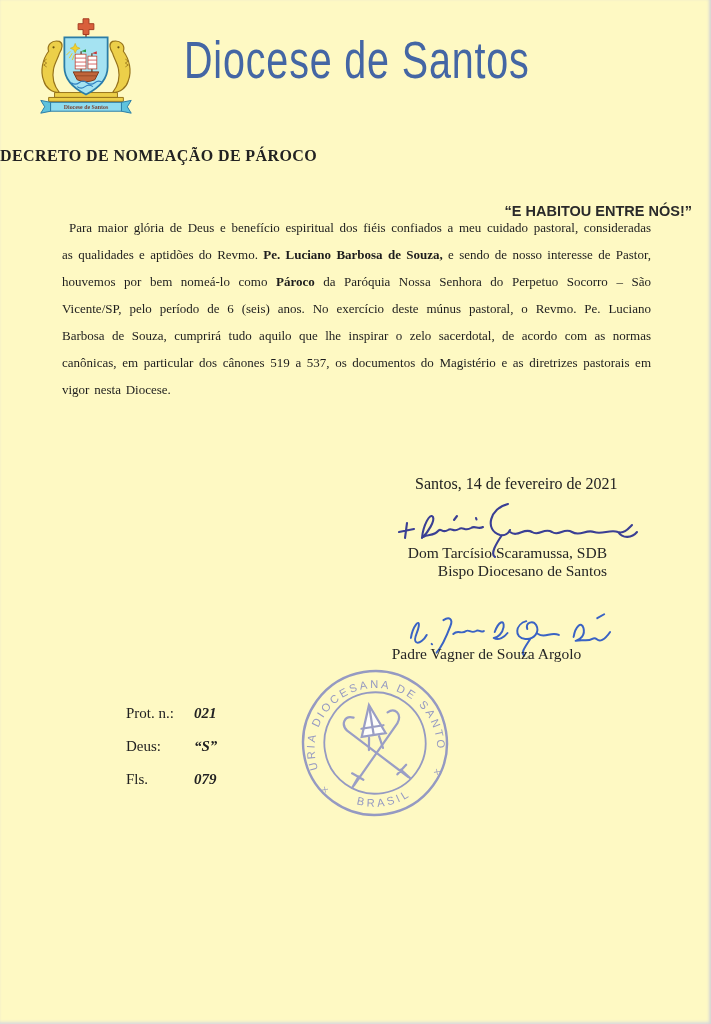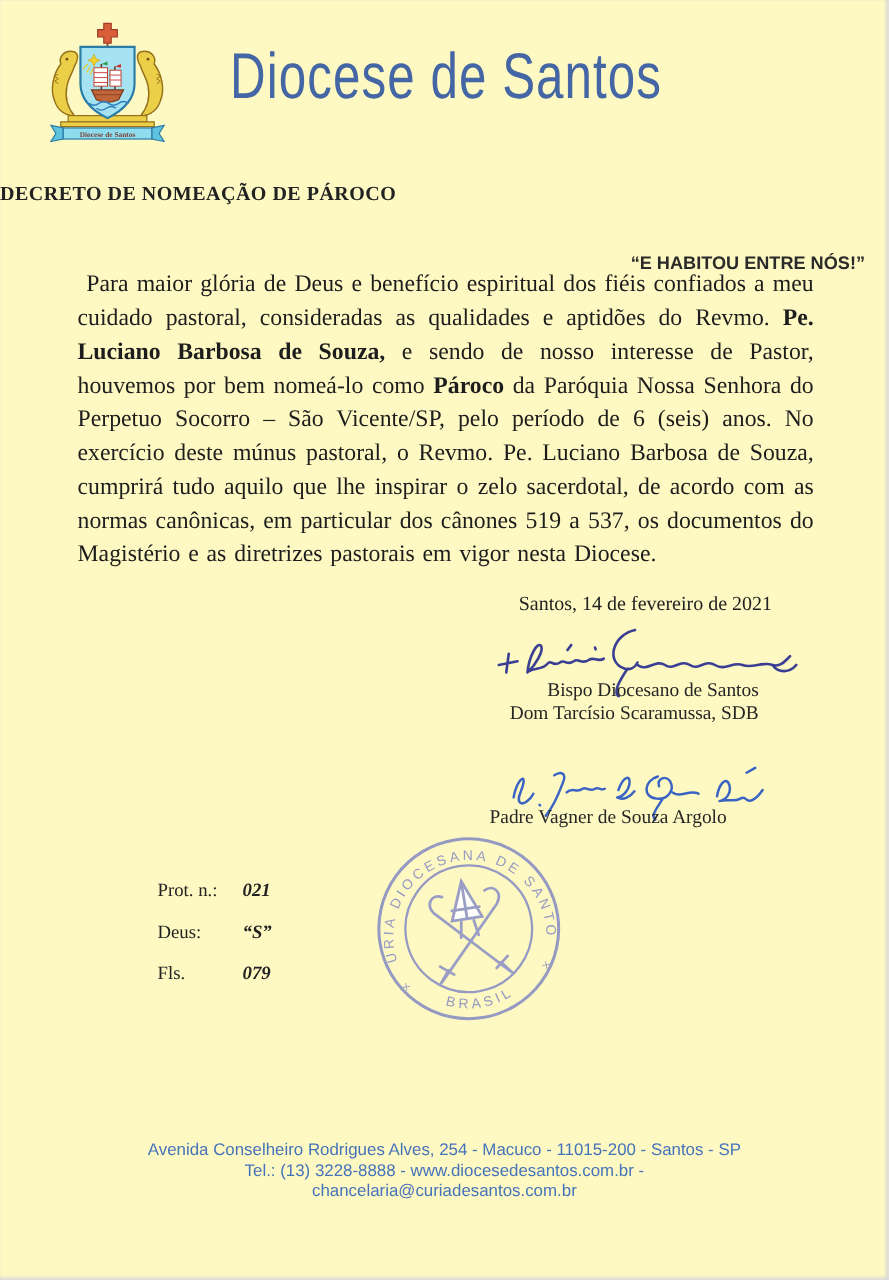--- a/index.html
+++ b/index.html
@@ -21,21 +21,21 @@
     position:absolute;top:147px;left:0;width:684px;
     font-weight:bold;font-size:16px;letter-spacing:.4px;color:#222;
   }
   .doc-subtitle{
     position:absolute;top:182px;left:0;width:692px;text-align:right;
     font-family:"Liberation Sans",sans-serif;font-weight:bold;font-size:14.5px;color:#2a2a2a;margin-top:21px;
   }
   
   .body-par{
     position:absolute;left:62px;top:214px;width:589px;margin:0;
-    font-size:19px;line-height:27px;text-align:justify;text-indent:7px;
+    font-size:13px;line-height:27px;text-align:justify;text-indent:7px;
     word-spacing:1.5px;color:#1d1d1d;
   }
   .body-par .b{font-weight:bold;}
   .date-line{position:absolute;left:415px;top:449px;font-size:16px;color:#222;margin-top:26px;}
   
   .sig-ink{position:absolute;pointer-events:none;}
   .sig1{left:392px;top:496px;width:250px;height:62px;}
   .sig2{left:404px;top:606px;width:212px;height:52px;}
   .sig-block{position:absolute;text-align:right;font-size:15.5px;line-height:18px;color:#262626;}
   .sig-block1{left:370px;top:544px;width:237px;}
@@ -115,22 +115,22 @@
   <svg class="sig-ink sig1" viewBox="0 0 250 62">
     <g fill="none" stroke="#3a3f94" stroke-width="2.1" stroke-linecap="round" stroke-linejoin="round">
       <path d="M7 36 L22 33 M15 27 L13 42"></path>
       <path d="M30 42 C31 30 38 16 41 21 C43 25 36 36 31 41 C36 38 42 40 46 35 C49 31 50 38 56 34 C60 31 61 37 67 33 C71 30 73 36 79 32 C83 29 86 34 91 31"></path>
       <path d="M62 24 L65 20 M84 22 L84.5 23.5"></path>
       <path d="M116 8 C98 12 92 34 108 39 C112 40 116 38 118 34 M110 39 C104 48 98 58 103 61"></path>
       <path d="M118 36 C126 42 132 31 140 36 C147 41 152 31 160 36 C167 41 172 31 180 36 C188 41 194 33 202 36 C210 39 218 33 226 36 C232 38 236 33 240 29 M226 36 C231 43 240 42 245 36"></path>
     </g>
   </svg>
   <div class="sig-block sig-block1">
+    <div>Dom Tarcísio Scaramussa, SDB</div>
     <div>Bispo Diocesano de Santos</div>
-    <div>Dom Tarcísio Scaramussa, SDB</div>
   </div>
 
   <svg class="sig-ink sig2" viewBox="0 0 215 52">
     <g fill="none" stroke="#3a63c4" stroke-width="2" stroke-linecap="round" stroke-linejoin="round">
       <path d="M7 32 C9 20 16 12 15 20 C14 27 9 33 12 36 C15 39 21 33 23 29 M28 38 L28.5 38.5"></path>
       <path d="M40 14 C46 10 50 13 47 20 C44 28 39 40 33 47 M50 28 C55 23 58 29 63 25 C66 23 68 28 73 25 C76 23 77 27 81 25"></path>
       <path d="M92 26 C96 15 102 13 101 21 C100 27 95 32 91 32 C96 35 102 31 105 27"></path>
       <path d="M124 15 C113 18 111 32 123 33 C132 34 138 26 134 19 C131 14 123 16 125 23 M128 33 C123 41 118 47 122 50 M136 28 C143 33 149 25 157 29"></path>
       <path d="M172 31 C174 20 180 15 182 22 C184 29 179 34 174 35 C181 33 186 36 191 33 C196 30 195 37 201 34 C205 32 207 29 209 26 M196 12 L203 8"></path>
     </g>
@@ -174,19 +174,14 @@
 
     <g fill="none" stroke="#9297c6" stroke-width="2.2" stroke-linecap="round">
       <path d="M50 60 L102 114 M50 60 C44 52 50 44 58 48 M96 106 l8 10 M92 110 l10 -8"></path>
       <path d="M100 60 L48 114 M100 60 C106 52 100 44 92 48 M54 106 l-8 10 M58 110 l-10 -8"></path>
       <path d="M75 38 L87 68 H63 Z" fill="#ffffff"></path>
       <path d="M75 42 V68 M64 60 H86"></path>
       <path d="M70 70 l-2 12 M80 70 l2 12"></path>
     </g>
   </svg>
 
-  <div class="footer">
-    <div>Avenida Conselheiro Rodrigues Alves, 254 - Macuco - 11015-200 - Santos - SP</div>
-    <div>Tel.: (13) 3228-8888 -  www.diocesedesantos.com.br -</div>
-    <div>chancelaria@curiadesantos.com.br</div>
-  </div>
 
 </div>
 
 </body></html>

